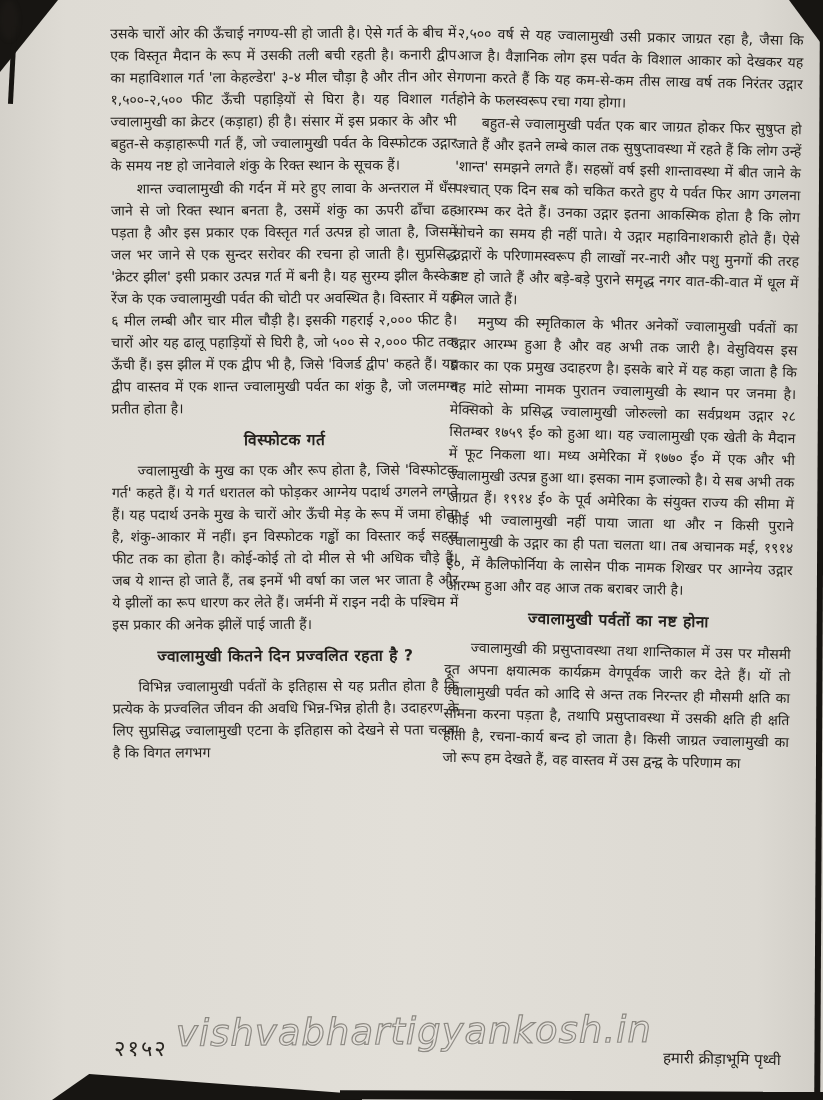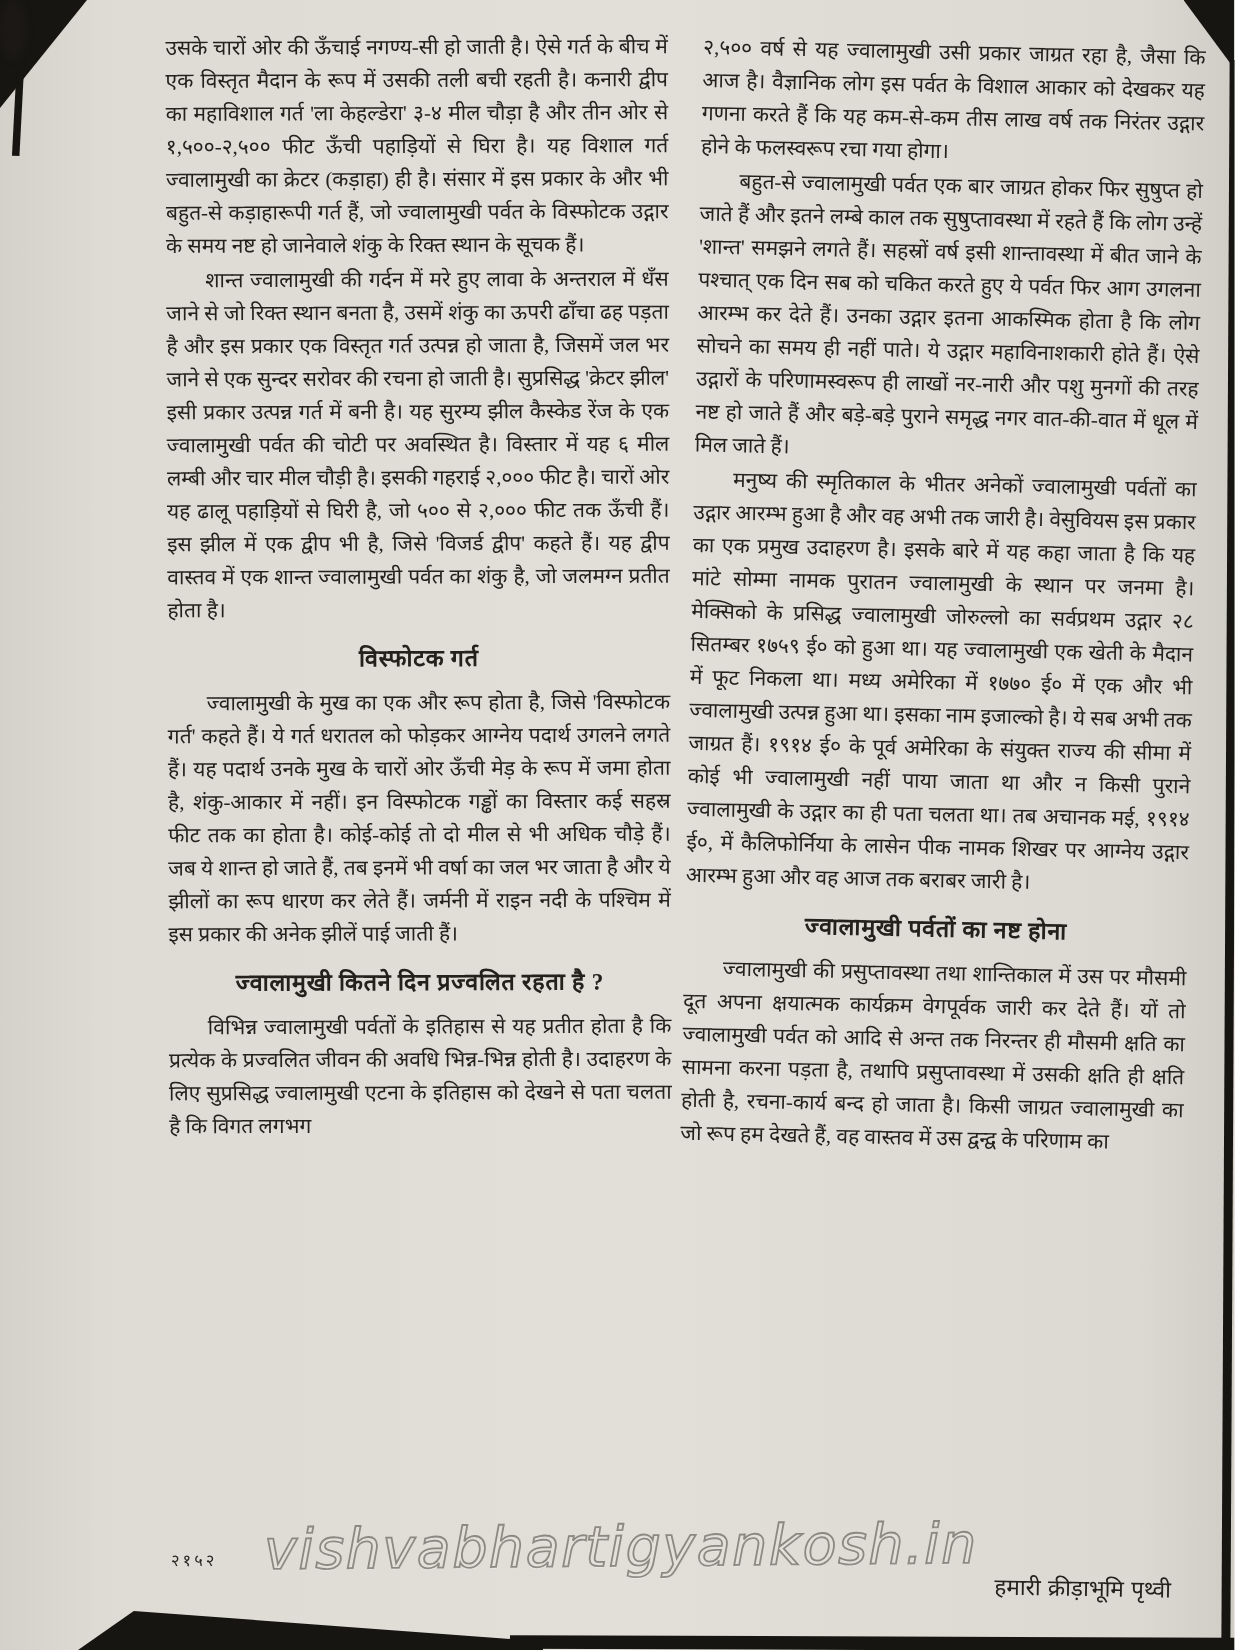--- a/index.html
+++ b/index.html
@@ -15,33 +15,33 @@
   .corner-tl{left:0;top:0;width:58px;height:72px;clip-path:polygon(0 0,100% 0,0 100%);}
   .tick-left{left:10px;top:26px;width:5px;height:78px;transform:rotate(3deg);}
   .corner-tr{right:0;top:0;width:34px;height:46px;clip-path:polygon(0 0,100% 0,100% 100%);}
   .edge-right{right:0;top:40px;width:6px;height:1060px;transform:rotate(.3deg);}
   .wedge-bottom{left:52px;bottom:0;width:310px;height:26px;clip-path:polygon(0 100%,12% 0,100% 78%,100% 100%);}
   .edge-bottom{left:340px;bottom:0;width:483px;height:9px;transform:rotate(.2deg);}
   .smudge-left{left:84px;top:1042px;width:18px;height:40px;background:rgba(40,36,30,.25);border-radius:50%;filter:blur(2px);}
 
   .columns{
     position:absolute;left:112px;top:22px;width:692px;height:1010px;
-    display:flex;gap:22px;font-family:Liberation Serif, serif;
+    display:flex;
   }
   .col{width:50%;font-size:14px;line-height:22px;text-align:justify;}
   .col-left{transform:rotate(-.2deg);}
   .col-right{transform:rotate(1.2deg);transform-origin:top left;}
   .col p{margin:0 0 1px 0;text-indent:26px;}
   .col p.cont{text-indent:0;}
   .col h3{
     margin:10px 0 8px 0;text-align:center;font-size:15.5px;font-weight:bold;
     letter-spacing:.5px;text-indent:0;
   }
   
-  .page-number{position:absolute;left:114px;top:1032px;font-size:11px;letter-spacing:2px;color:#2a2722;}
+  .page-number{position:absolute;left:114px;top:1032px;font-size:22px;letter-spacing:2px;color:#2a2722;}
   .watermark{
     position:absolute;left:176px;top:1010px;width:460px;
     font-size:37px;font-style:italic;letter-spacing:1px;white-space:nowrap;
     color:rgba(226,223,216,.9);
     -webkit-text-stroke:1.2px rgba(70,65,58,.55);
     text-shadow:0 1px 0 rgba(255,255,255,.4);
     transform:rotate(-.5deg);
   }
   .footer-right{
     position:absolute;right:42px;top:1048px;font-size:15px;color:#24211d;

